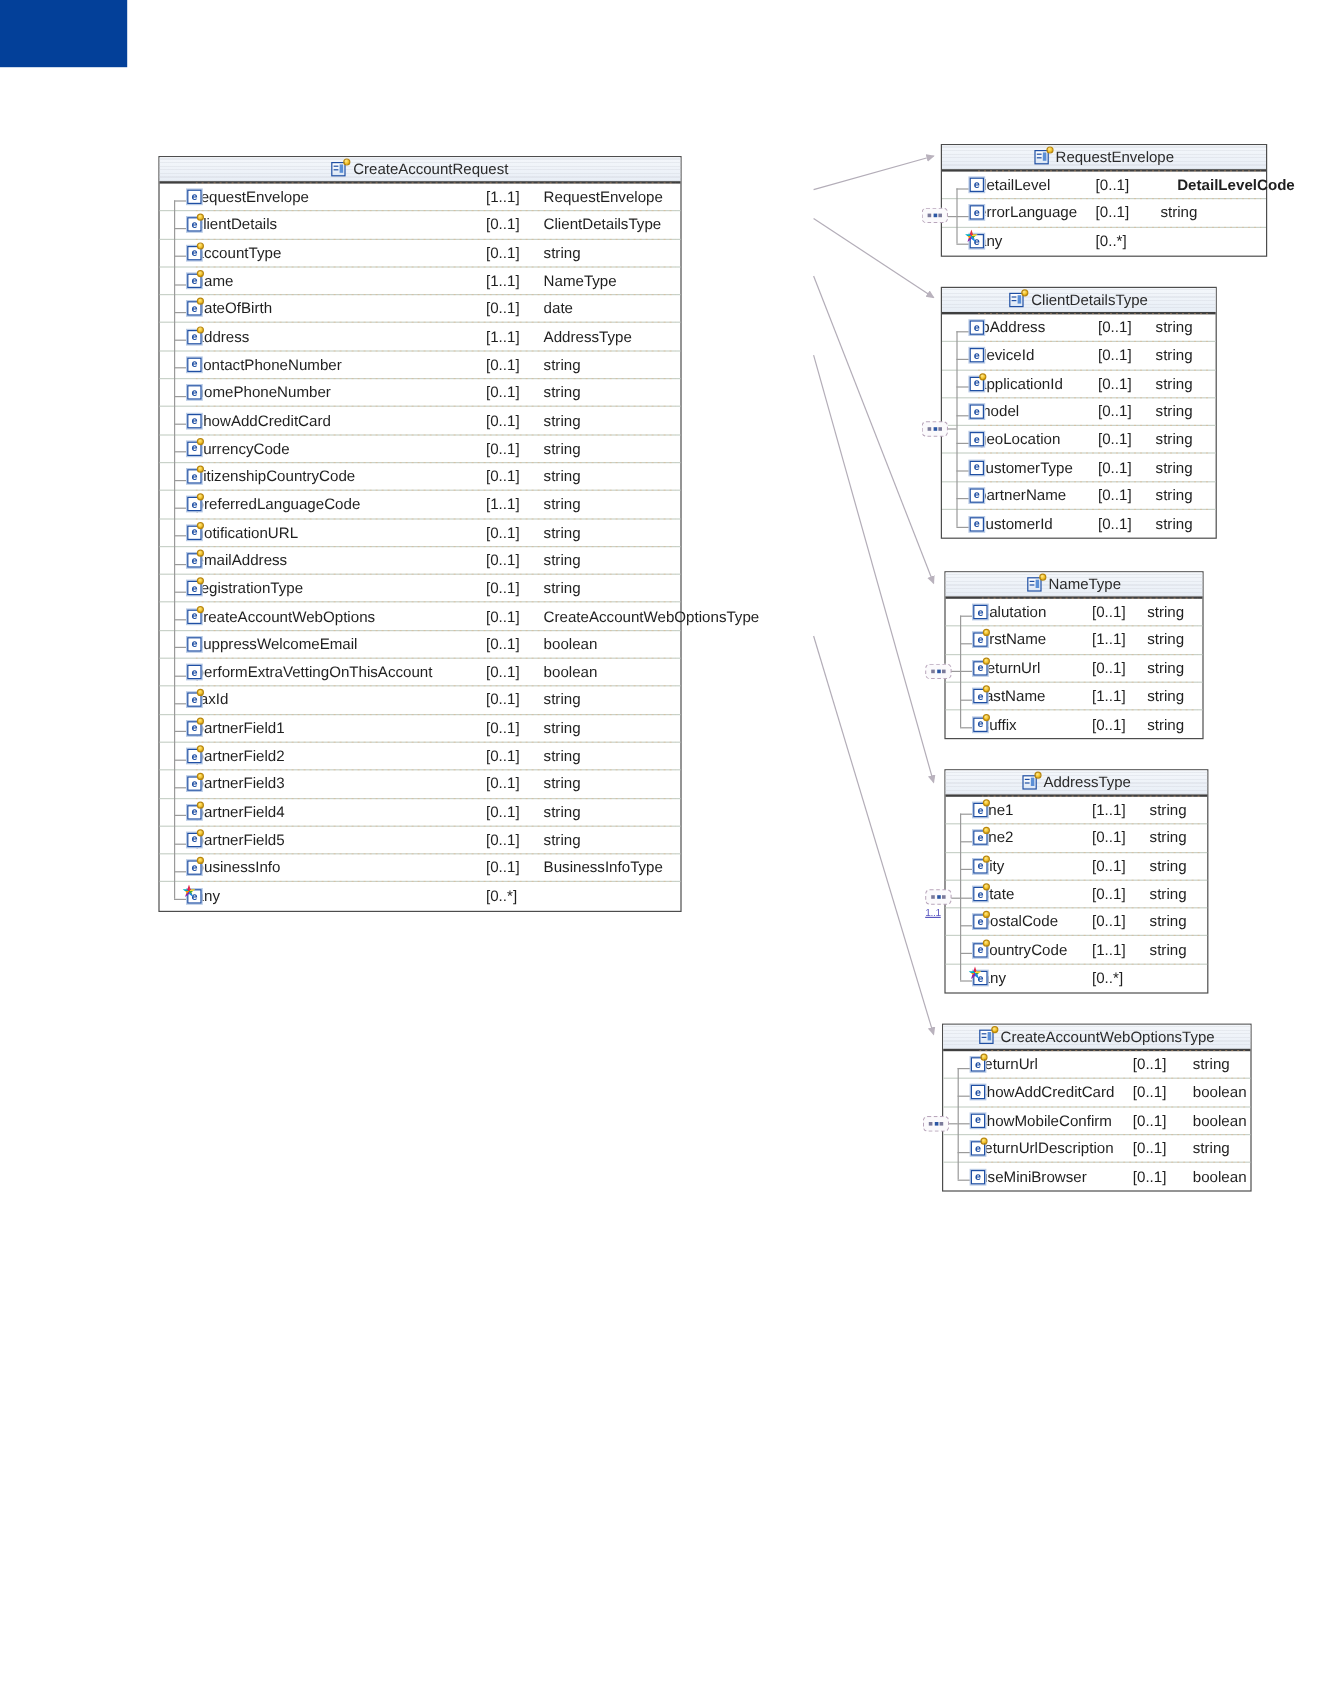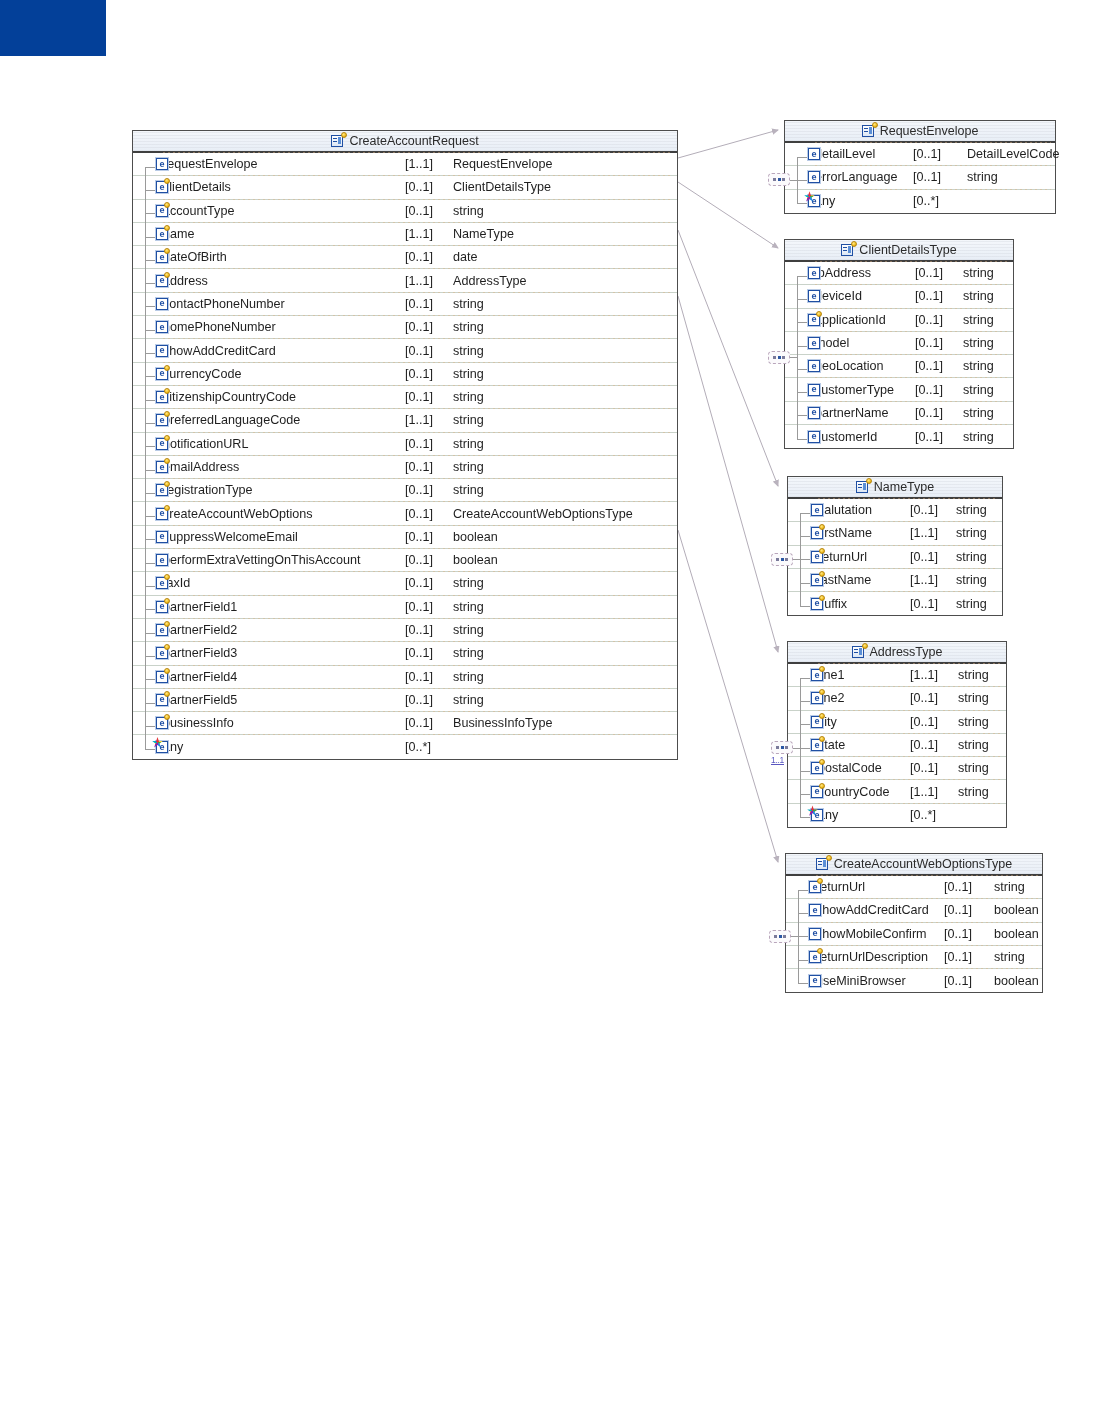--- a/index.html
+++ b/index.html
@@ -143,21 +143,21 @@
   </defs>
   <g stroke="#b3adb8" stroke-width="1" fill="none" marker-end="url(#arrow)">
     <path d="M678,158 L778,130"></path>
     <path d="M678,182 L778,248"></path>
     <path d="M678,230 L778,486"></path>
     <path d="M678,296 L778,652"></path>
     <path d="M678,530 L778,862"></path>
   </g>
 </svg>
 
-<div class="xsd-box" id="box-create-account-request" style="left:132px; top:130px; width:546px;">
+<div class="xsd-box" id="box-create-account-request" style="left:132px; top:130px; width:436px;">
   <div class="xsd-box-header">
     <span class="type-icon">
       <span class="box"></span>
         <span class="bar1"></span>
         <span class="bar2"></span>
         <span class="blk"></span>
         <span class="dot"></span>
     </span>
     <span>CreateAccountRequest</span>
   </div>
@@ -430,21 +430,21 @@
     </span>
     <span>RequestEnvelope</span>
   </div>
   <div class="xsd-box-body">
       <div class="xsd-row">
         <span class="el-icon">
           <span class="sq">e</span>
         </span>
         <span class="r-name">detailLevel</span>
         <span class="r-card" style="left: 128px;">[0..1]</span>
-        <span class="r-type" style="left: 182px;">DetailLevelCode</span>
+        <span class="r-type" style="left: 196px; font-weight: bold;">DetailLevelCode</span>
       </div>
       <div class="xsd-row">
         <span class="el-icon">
           <span class="sq">e</span>
         </span>
         <span class="r-name">errorLanguage</span>
         <span class="r-card" style="left: 128px;">[0..1]</span>
         <span class="r-type" style="left: 182px;">string</span>
       </div>
       <div class="xsd-row">

